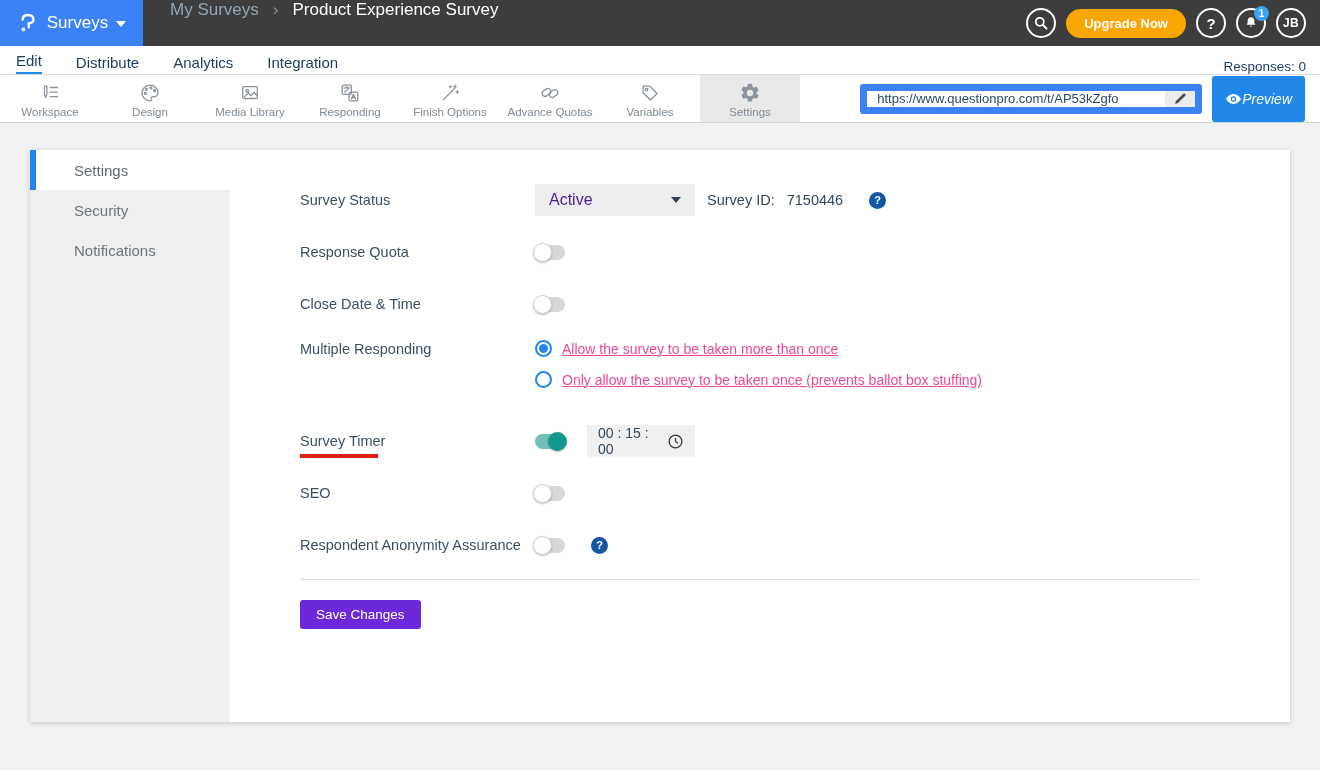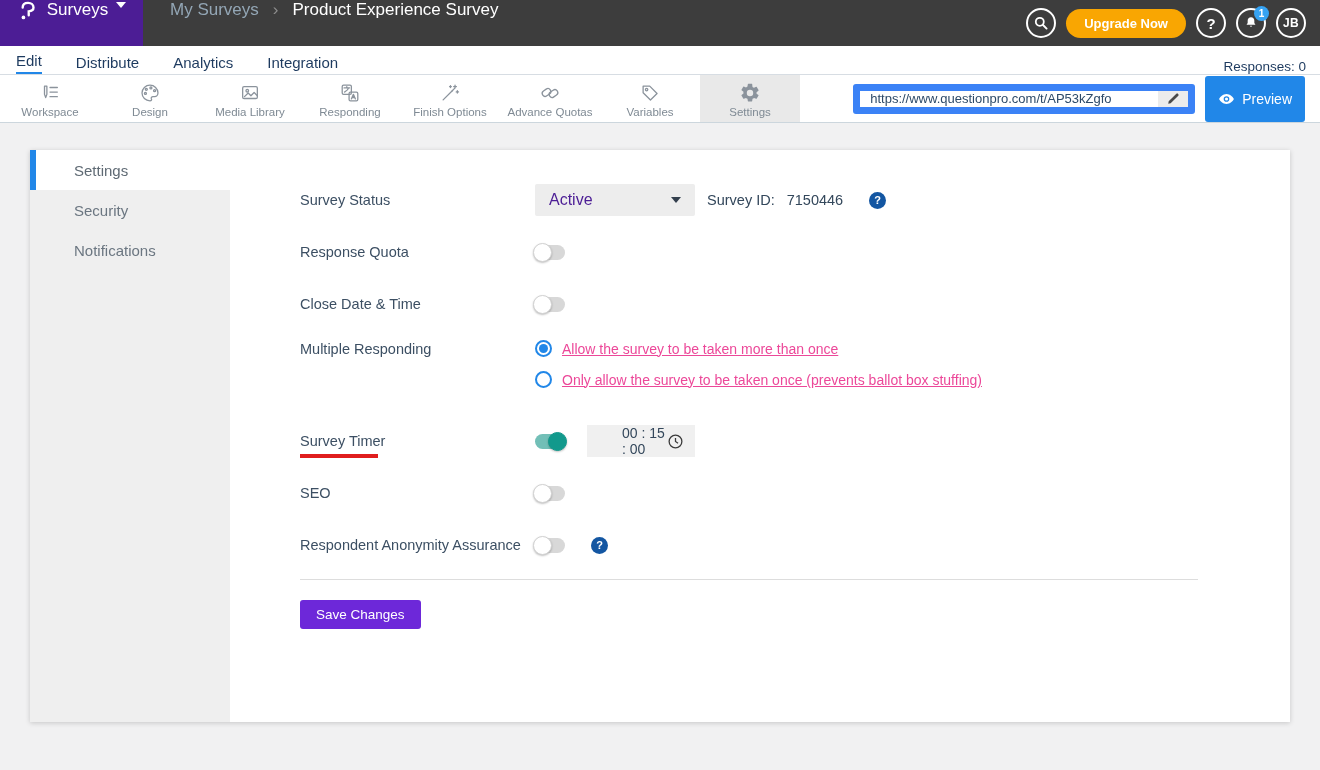--- a/index.html
+++ b/index.html
@@ -1,21 +1,21 @@
 <!DOCTYPE html>
 <html><head>
 <meta charset="utf-8">
 <style>
   * { box-sizing: border-box; margin: 0; padding: 0; }
   html,body { width:1320px; height:770px; overflow:hidden; background:#f1f1f2;
     font-family:"Liberation Sans", sans-serif; }
 
   
   .header { height:46px; background:#3d3d3d; display:flex; align-items:stretch; }
-  .logo-box { width:143px; background:#4c1d95; display:flex; align-items:flex-start;
+  .logo-box { width:143px; background:#3b82f6; display:flex; align-items:center;
     justify-content:center; gap:8px; cursor:pointer; }
   .logo-box .brand { color:#fff; font-size:17px; }
   .caret-down { width:0; height:0; border-left:5px solid transparent;
     border-right:5px solid transparent; border-top:6px solid #fff; margin-top:2px; }
   .breadcrumb { display:flex; gap:14px; margin-left:27px; }
   .crumb-parent { color:#93a6b5; font-size:17px; cursor:pointer; }
   .crumb-sep { color:#8d8d8d; font-size:17px; }
   .crumb-current { color:#fff; font-size:17px; }
   .header-right { margin-left:auto; display:flex; align-items:center; gap:10px; padding-right:14px; }
   .circle-btn { width:30px; height:30px; border:2px solid #fff; border-radius:50%;
@@ -47,21 +47,21 @@
   .tool-label { font-size:11.5px; color:#7f8a94; white-space:nowrap; }
   .toolbar-right { margin-left:auto; display:flex; align-items:center; padding-right:15px; gap:10px; }
   .url-box { width:342px; height:30px; border:7px solid #3b82f6; border-radius:3px;
     background:#fff; display:flex; align-items:center; overflow:hidden; }
   .url-text { flex:1; font-size:13px; color:#2d4a68; padding:0 8px 0 10px;
     white-space:nowrap; overflow:hidden; }
   .url-edit { width:30px; height:100%; background:#ececec; display:flex;
     align-items:center; justify-content:center; cursor:pointer; flex:none; }
   .url-edit svg { width:15px; height:15px; fill:#4a4a4a; }
   .preview-btn { height:46px; background:#2187e8; color:#fff; border:none; border-radius:3px;
-    font-size:14px; padding:0 13px; display:flex; align-items:center; gap:7px; cursor:pointer; }
+    font-size:14px; padding:0 13px; display:flex; align-items:center; cursor:pointer;font-style:italic; }
   .preview-btn svg { width:17px; height:12px; fill:#fff; }
 
   
   .card { margin:27px 30px 0; height:572px; background:#fff; position:relative;
     box-shadow:0 1px 5px rgba(0,0,0,.18); display:flex; }
   .side { width:200px; background:#efefef; flex:none; }
   .side-item { height:40px; display:flex; align-items:center; padding-left:44px;
     color:#6b7681; font-size:15px; cursor:pointer; }
   .side-item.active { background:#fff; border-left:6px solid #2187e8; padding-left:38px;
     color:#5f6a74; }
@@ -95,21 +95,21 @@
   .radio-col { display:flex; flex-direction:column; gap:14px; }
   .radio-line { display:flex; align-items:center; cursor:pointer; }
   .radio-circle { width:17px; height:17px; border:2px solid #2187e8; border-radius:50%;
     background:#fff; display:flex; align-items:center; justify-content:center; flex:none; }
   .radio-circle.checked::after { content:""; width:9px; height:9px; border-radius:50%;
     background:#2187e8; }
   .radio-text { margin-left:10px; color:#ec4899; font-size:14px;text-decoration:underline; }
 
   .time-box { margin-left:22px; width:108px; height:32px; background:#f0f0f0;
     display:flex; align-items:center; padding:0 11px; cursor:pointer; }
-  .time-value { color:#33475b; font-size:14px; flex:1;margin-left:24px; }
+  .time-value { color:#33475b; font-size:14px; flex:1; }
   .time-box svg { width:17px; height:17px; stroke:#3a3a3a; fill:none; stroke-width:1.5; }
 
   .divider { width:898px; border-top:1px solid #ddd; margin-top:8px; }
   .save-btn { margin-top:20px; background:#6d28d9; color:#fff; border:none; border-radius:3px;
     height:29px; padding:0 16px; font-size:13.5px; cursor:pointer;
     font-family:"Liberation Sans", sans-serif; }
 </style>
 </head>
 <body>
 

